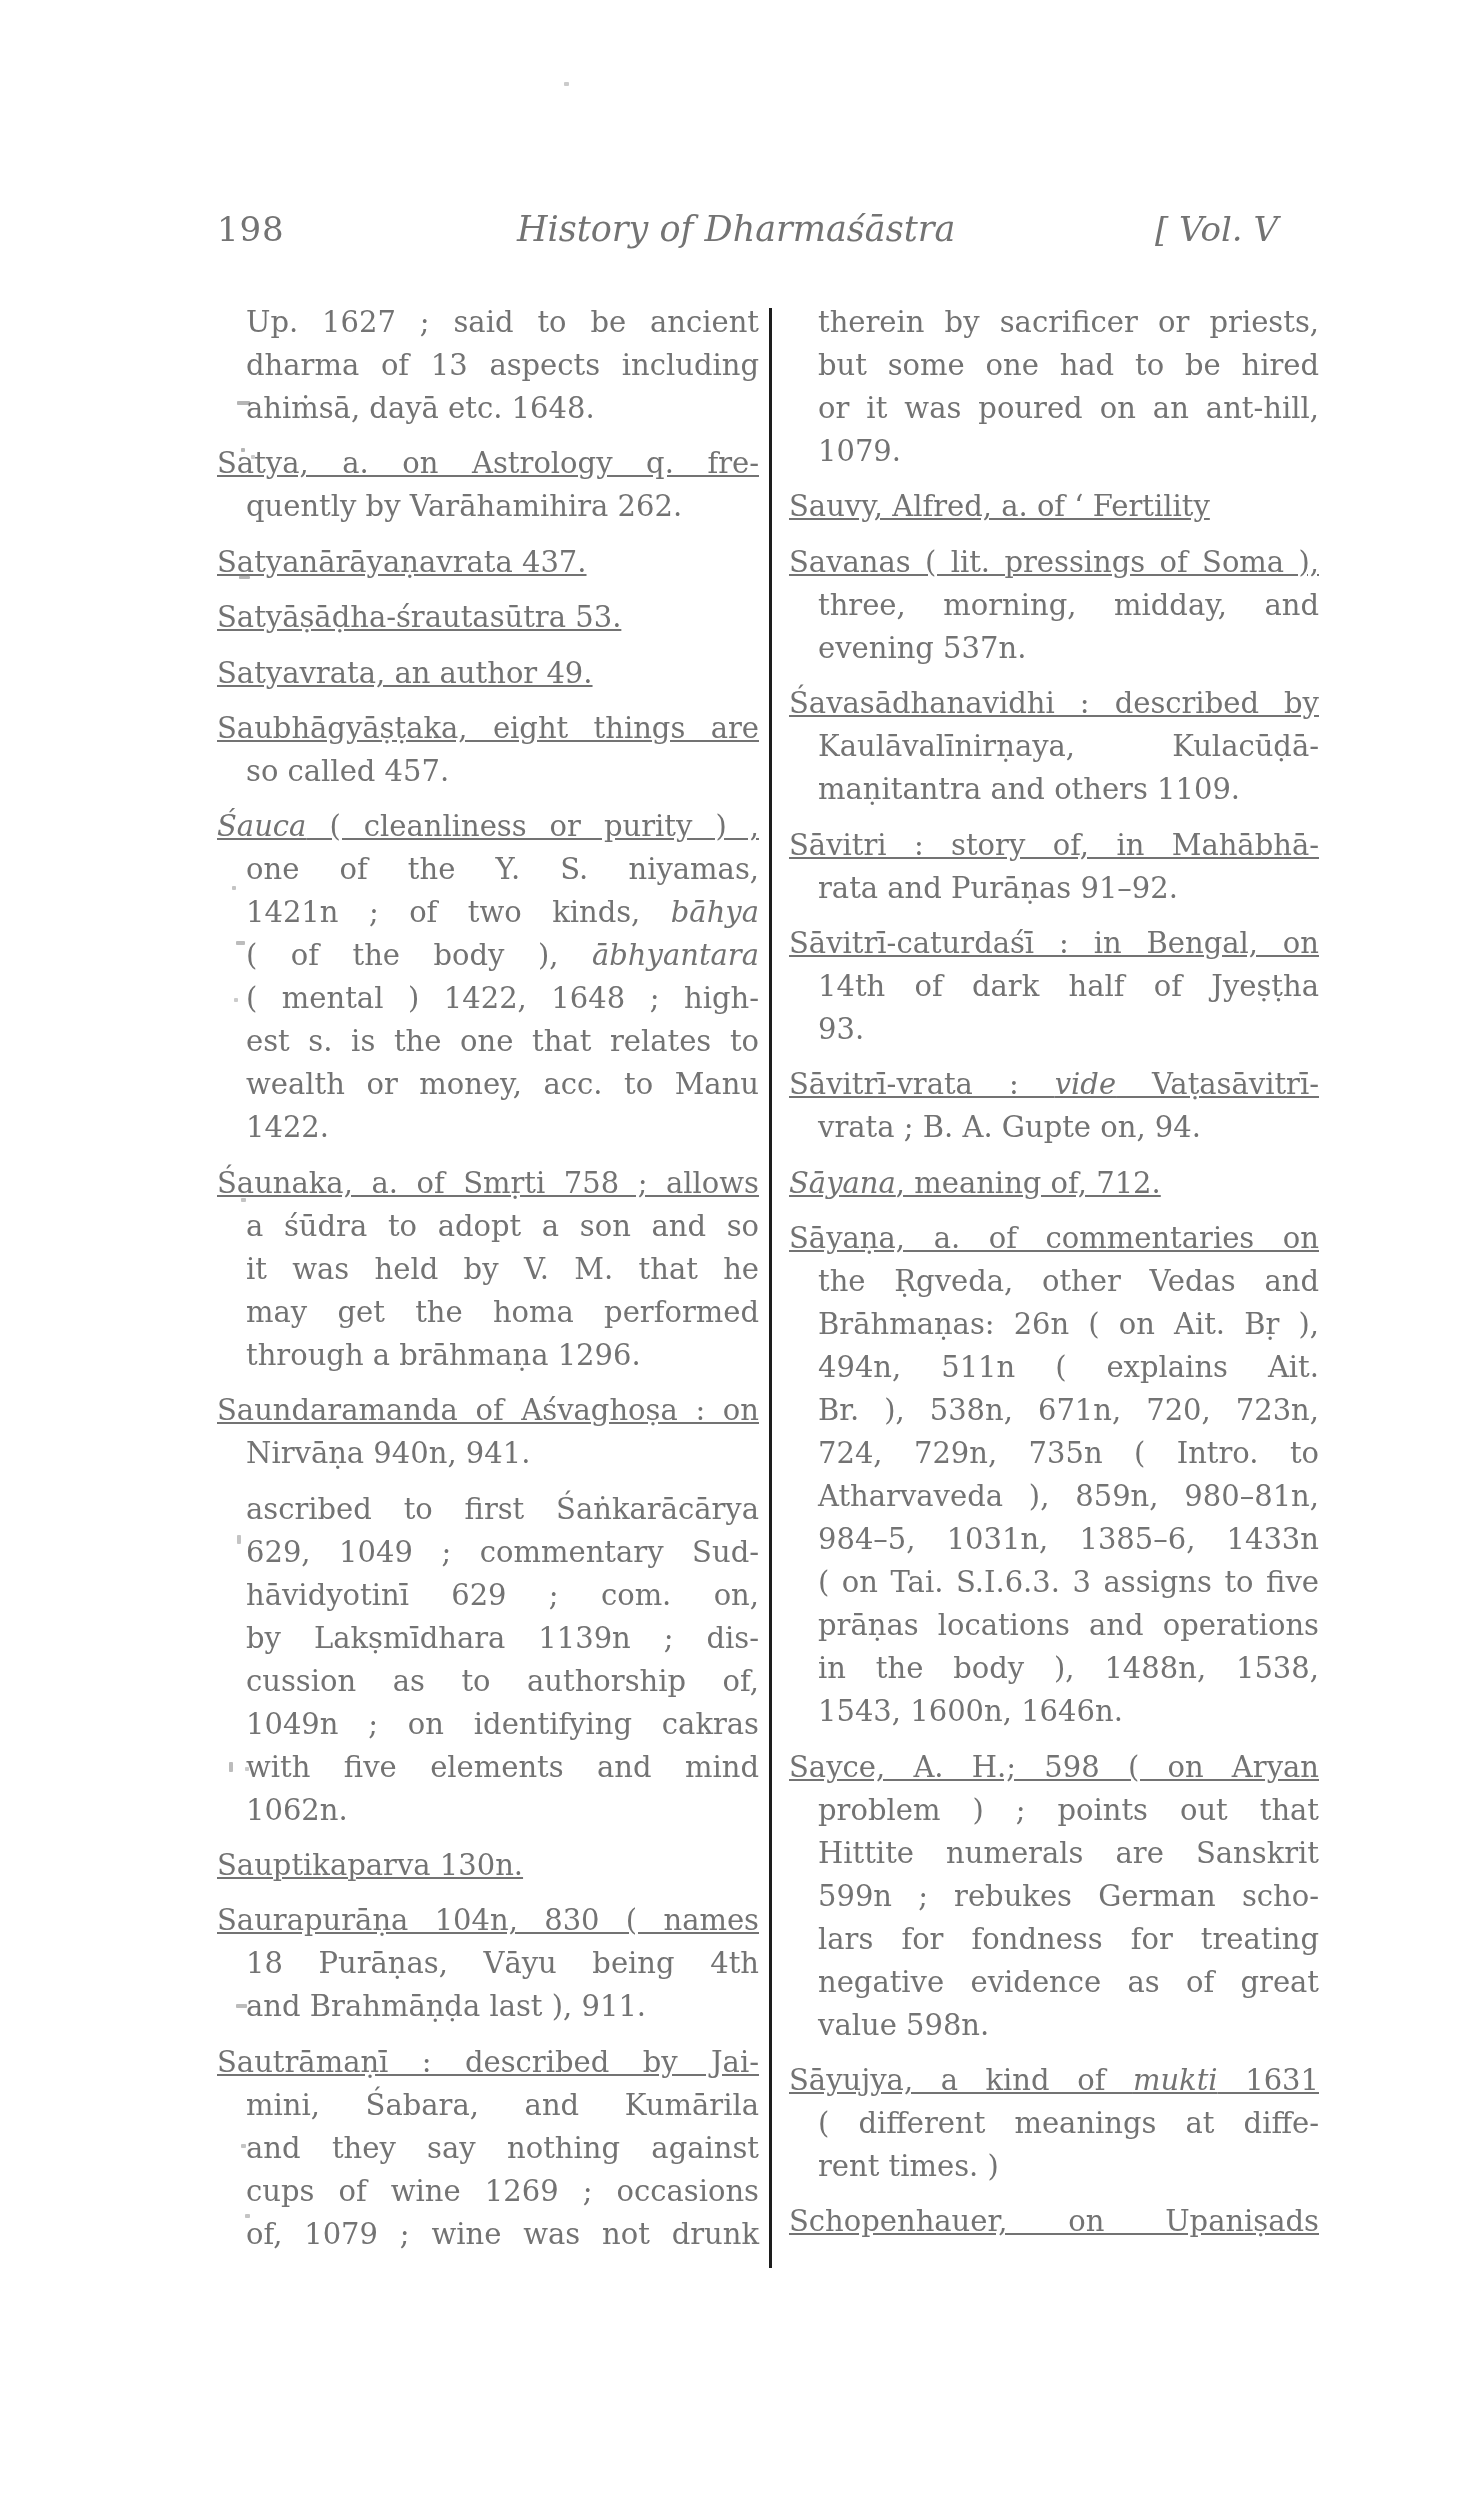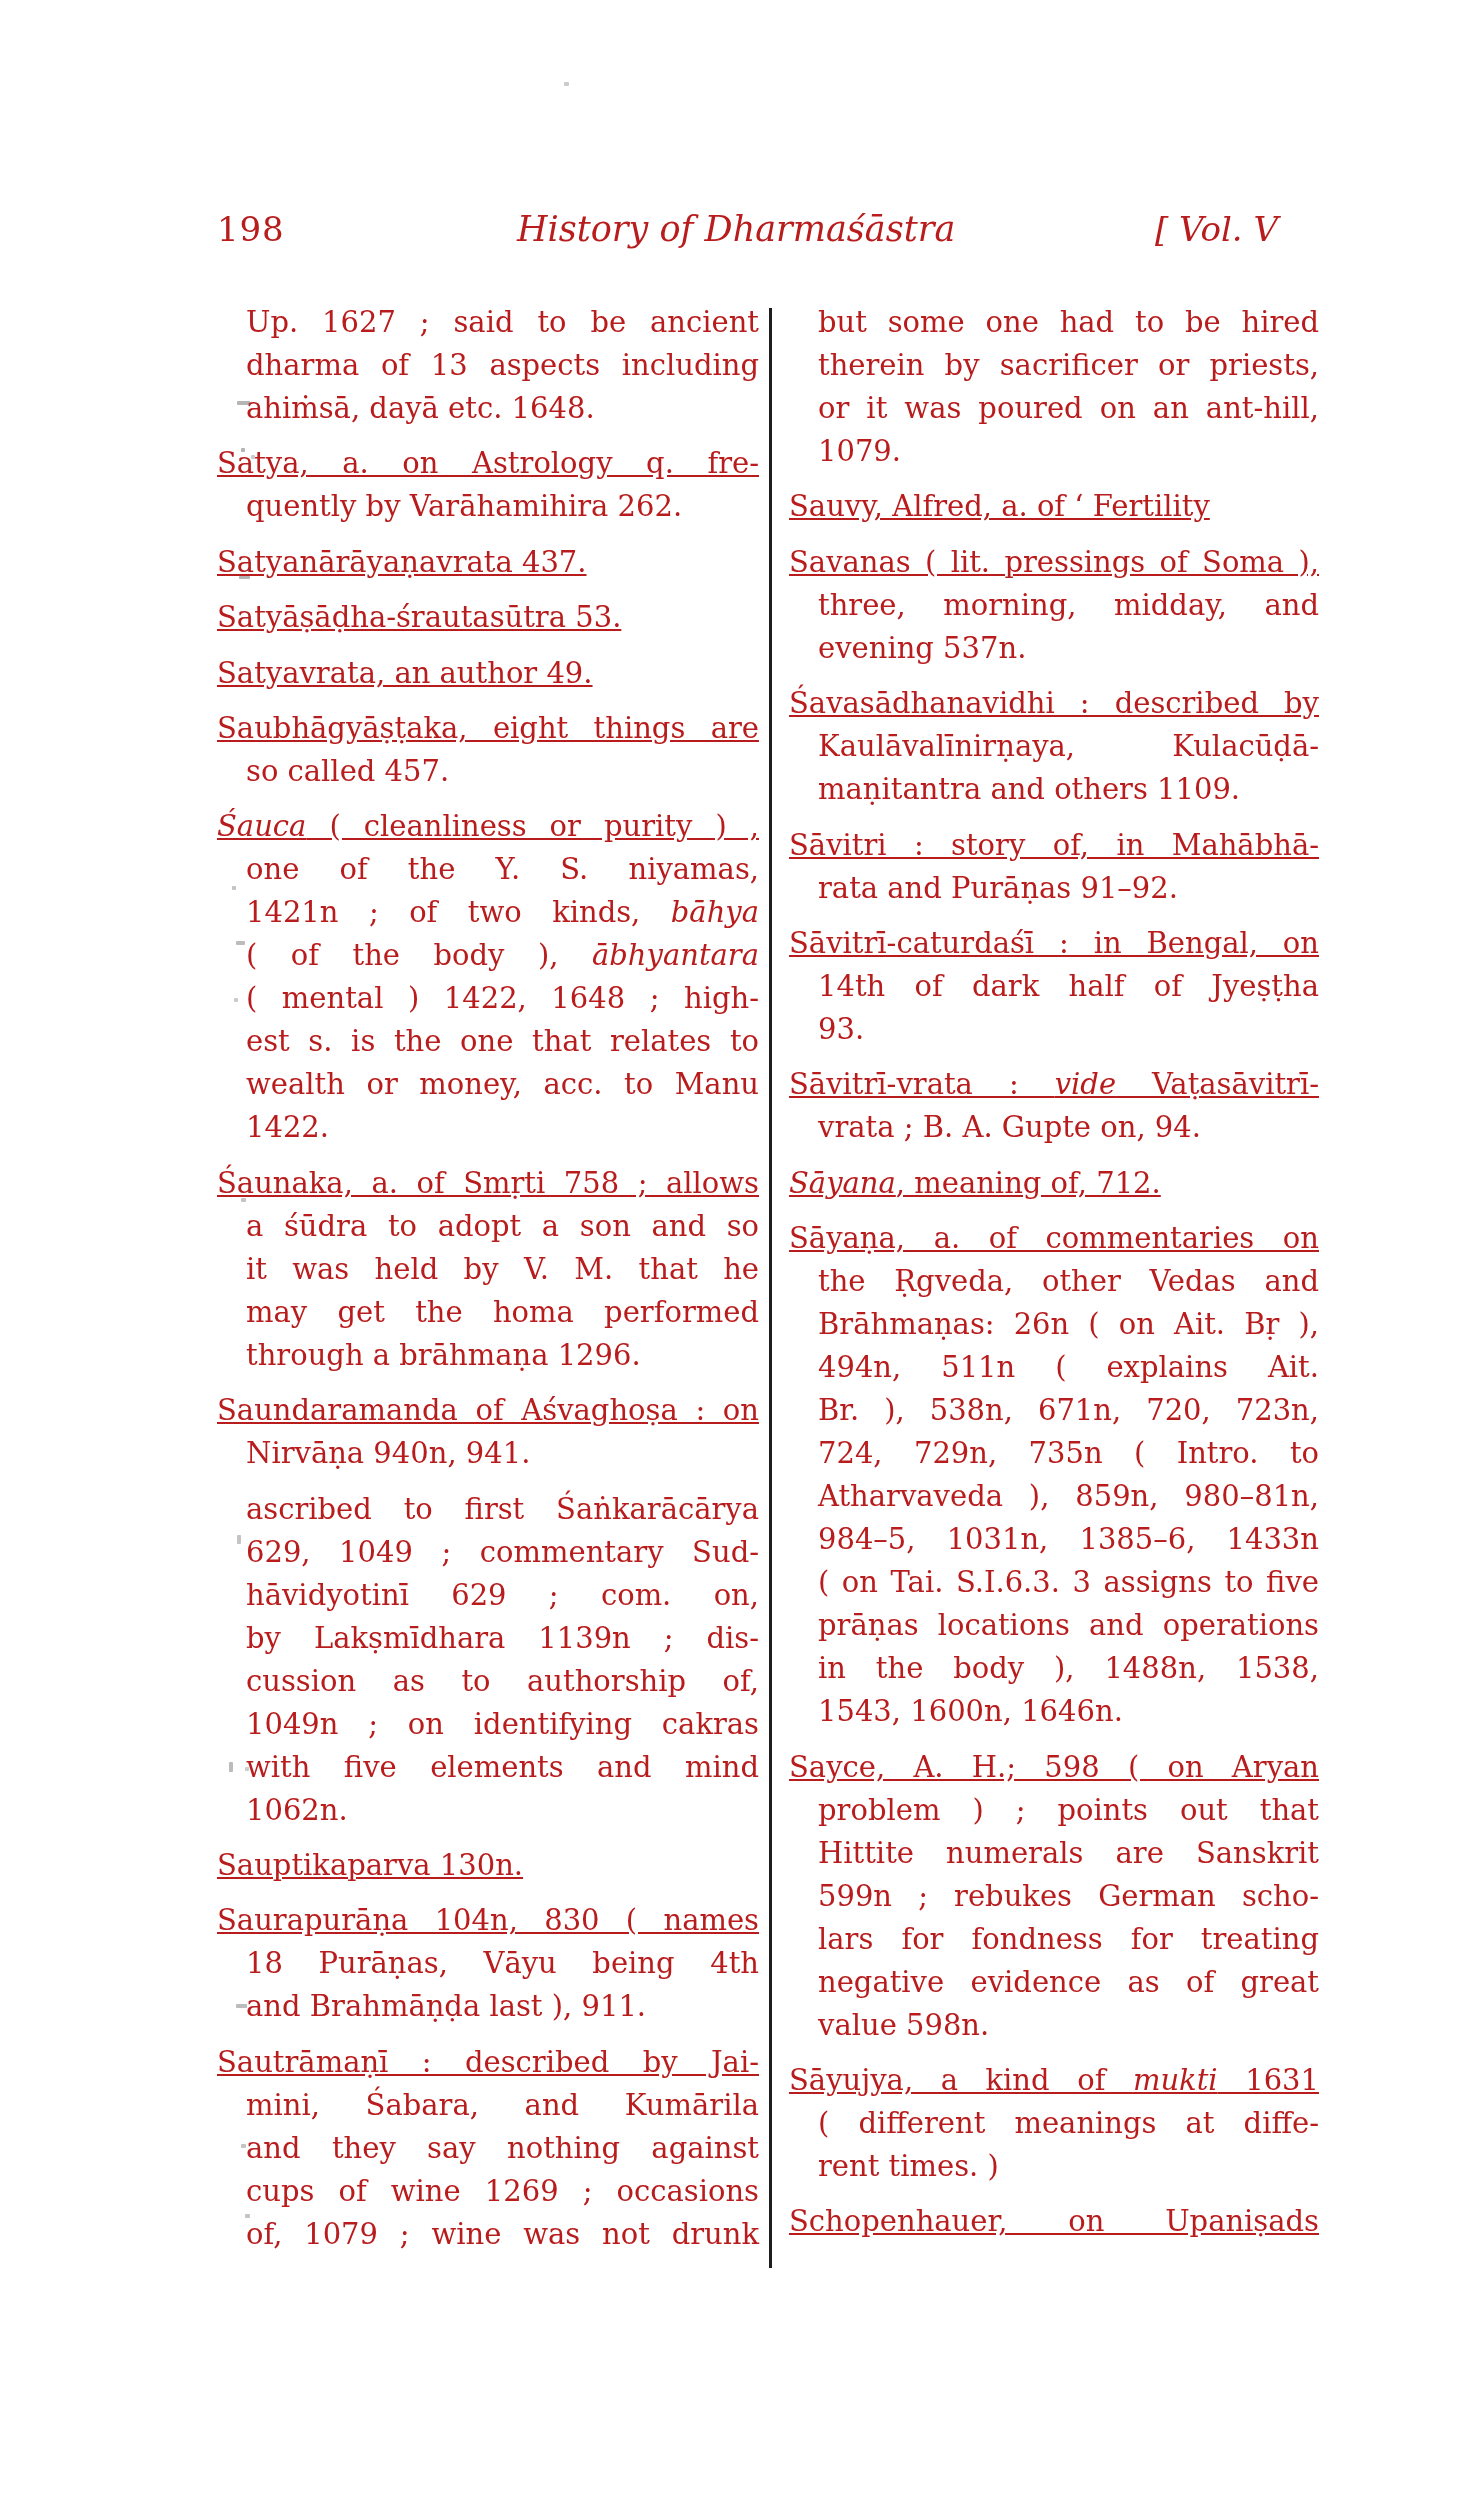--- a/index.html
+++ b/index.html
@@ -6,21 +6,21 @@
     margin: 0;
     padding: 0;
     background: #e8e8e4;
   }
   .page {
     position: relative;
     width: 1465px;
     height: 2512px;
     margin: 0 auto;
     background: #ffffff;
-    color: #b91c1c;
+    color: #737373;
     font-family: "DejaVu Serif", "Liberation Serif", serif;
     overflow: hidden;
   }
   
   .running-head { position: absolute; top: 209px; left: 0; width: 100%; height: 53px; }
   .page-number {
     position: absolute; left: 217px; top: 0;
     font-size: 34px; letter-spacing: 0.9px;
   }
   .book-title {
@@ -140,22 +140,22 @@
         <div class="line">and they say nothing against</div>
         <div class="line">cups of wine 1269 ; occasions</div>
         <div class="line">of, 1079 ; wine was not drunk</div>
       </div>
     </div>
 
   <div class="column-divider"></div>
 
   <div class="column right">
       <div class="entry">
+        <div class="line">therein by sacrificer or priests,</div>
         <div class="line">but some one had to be hired</div>
-        <div class="line">therein by sacrificer or priests,</div>
         <div class="line">or it was poured on an ant-hill,</div>
         <div class="line">1079.</div>
       </div>
       <div class="entry">
         <div class="line first">Sauvy, Alfred, a. of ‘ Fertility</div>
       </div>
       <div class="entry">
         <div class="line first">Savanas ( lit. pressings of Soma ),</div>
         <div class="line">three, morning, midday, and</div>
         <div class="line">evening 537n.</div>

